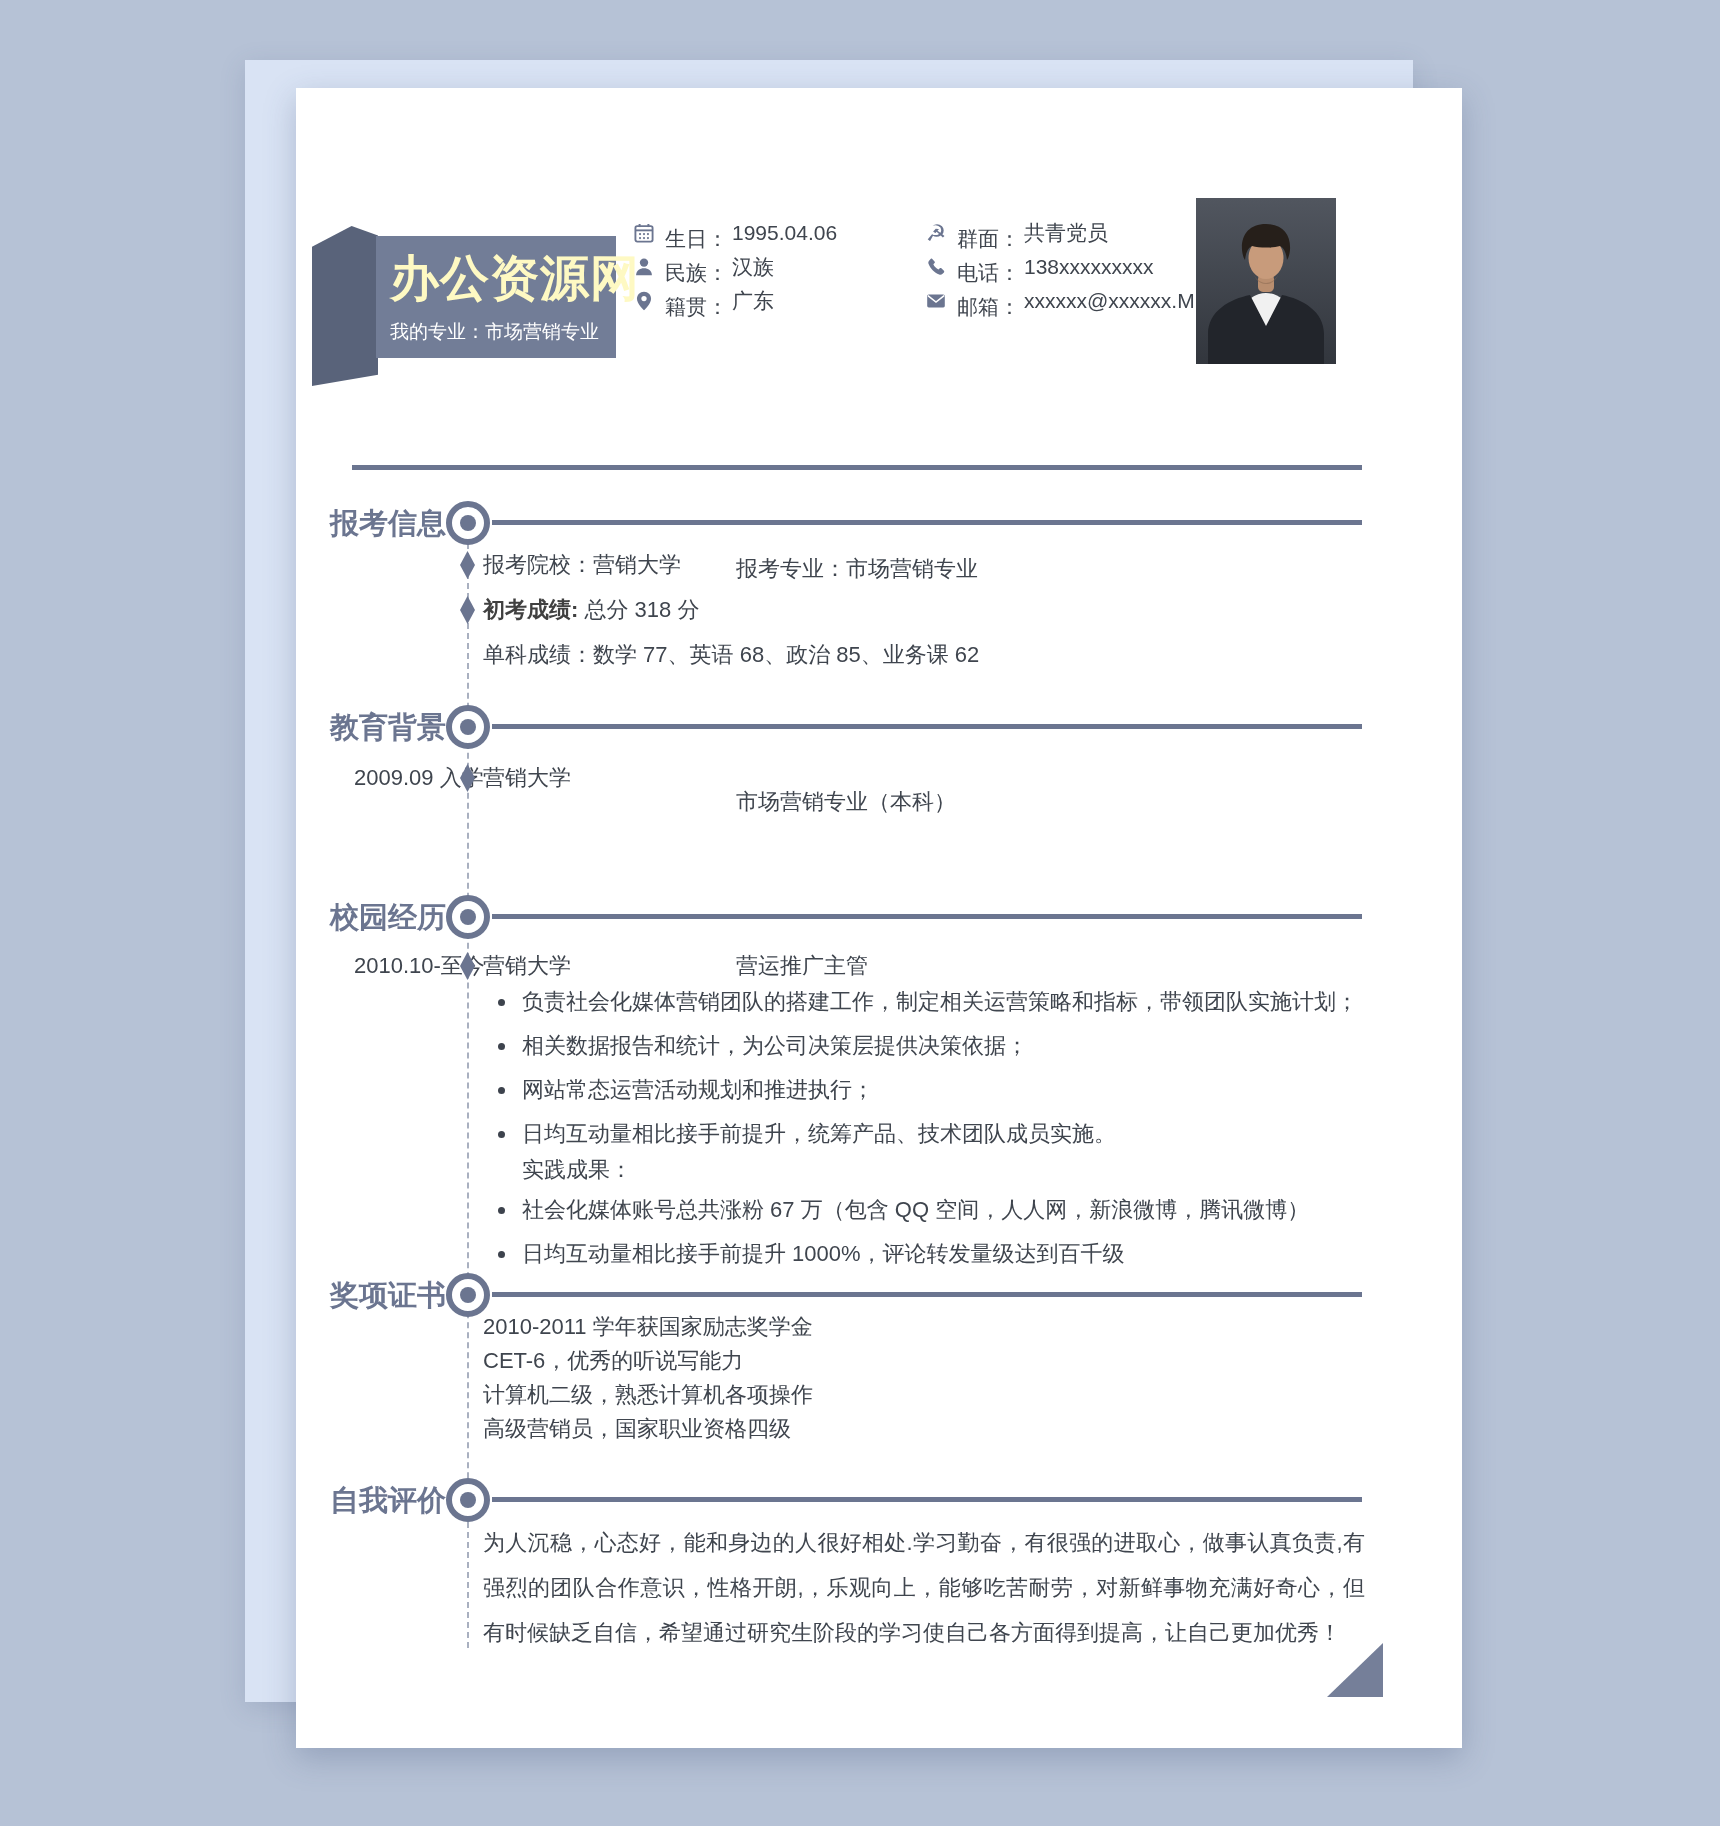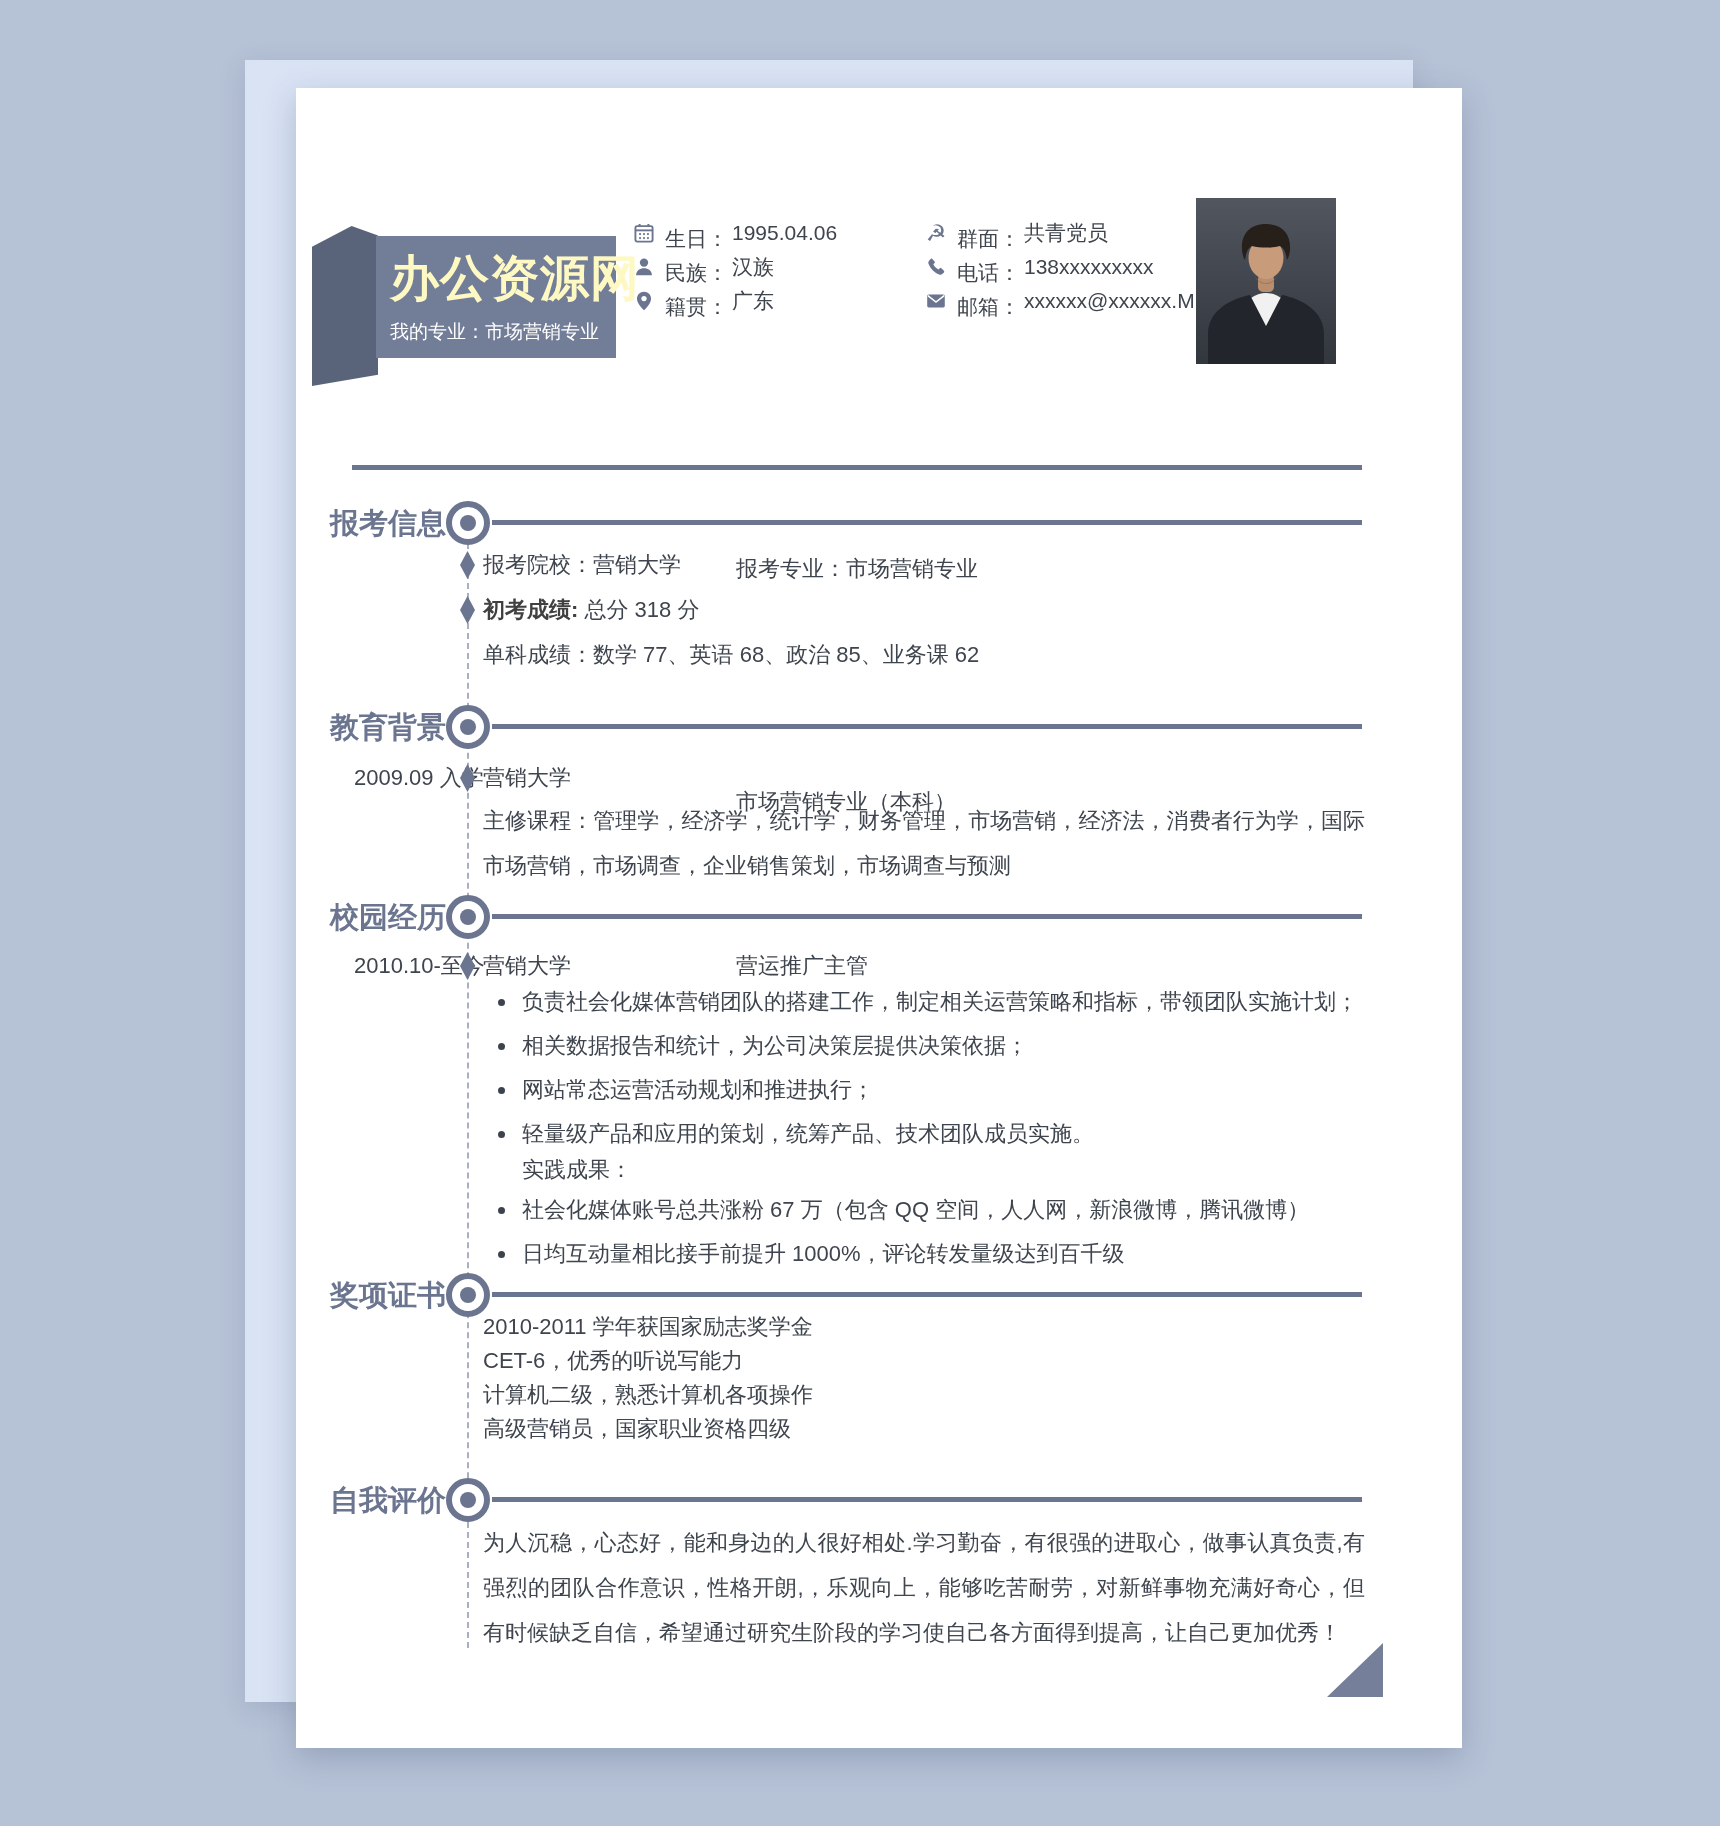--- a/index.html
+++ b/index.html
@@ -178,36 +178,35 @@
     <div class="t" style="left:187px;top:553px;">单科成绩：数学 77、英语 68、政治 85、业务课 62</div>
 
     <div class="sec-title" style="top:620px;">教育背景</div>
     <div class="sec-circle" style="top:617px;"></div>
     <div class="sec-line" style="top:636px;"></div>
 
     <div class="date" style="top:676px;">2009.09 入学</div>
     <div class="diamond" style="top:676px;"></div>
     <div class="t" style="left:187px;top:676px;">营销大学</div>
     <div class="t" style="left:440px;top:700px;">市场营销专业（本科）</div>
-    <div class="para" style="top:710px;">主修课程：管理学，经济学，统计学，财务管理，市场营销，经济法，消费者行为学，国际市场营销，市场调查，企业销售策划，市场调查与预测</div>
 
     <div class="sec-title" style="top:810px;">校园经历</div>
     <div class="sec-circle" style="top:807px;"></div>
     <div class="sec-line" style="top:826px;"></div>
 
     <div class="date" style="top:864px;">2010.10-至今</div>
     <div class="diamond" style="top:864px;"></div>
     <div class="t" style="left:187px;top:864px;">营销大学</div>
     <div class="t" style="left:440px;top:864px;">营运推广主管</div>
 
     <div class="blist" style="top:892px;">
       <div class="bi">负责社会化媒体营销团队的搭建工作，制定相关运营策略和指标，带领团队实施计划；</div>
       <div class="bi">相关数据报告和统计，为公司决策层提供决策依据；</div>
       <div class="bi">网站常态运营活动规划和推进执行；</div>
-      <div class="bi">轻量级产品和应用的策划，统筹产品、技术团队成员实施。</div>
+      <div class="bi">日均互动量相比接手前提升，统筹产品、技术团队成员实施。</div>
     </div>
 
     <div class="t" style="left:187px;top:1068px;margin-left:39px;">实践成果：</div>
     <div class="blist" style="top:1100px;">
       <div class="bi">社会化媒体账号总共涨粉 67 万（包含 QQ 空间，人人网，新浪微博，腾讯微博）</div>
       <div class="bi">日均互动量相比接手前提升 1000%，评论转发量级达到百千级</div>
     </div>
 
     <div class="sec-title" style="top:1188px;">奖项证书</div>
     <div class="sec-circle" style="top:1185px;"></div>

